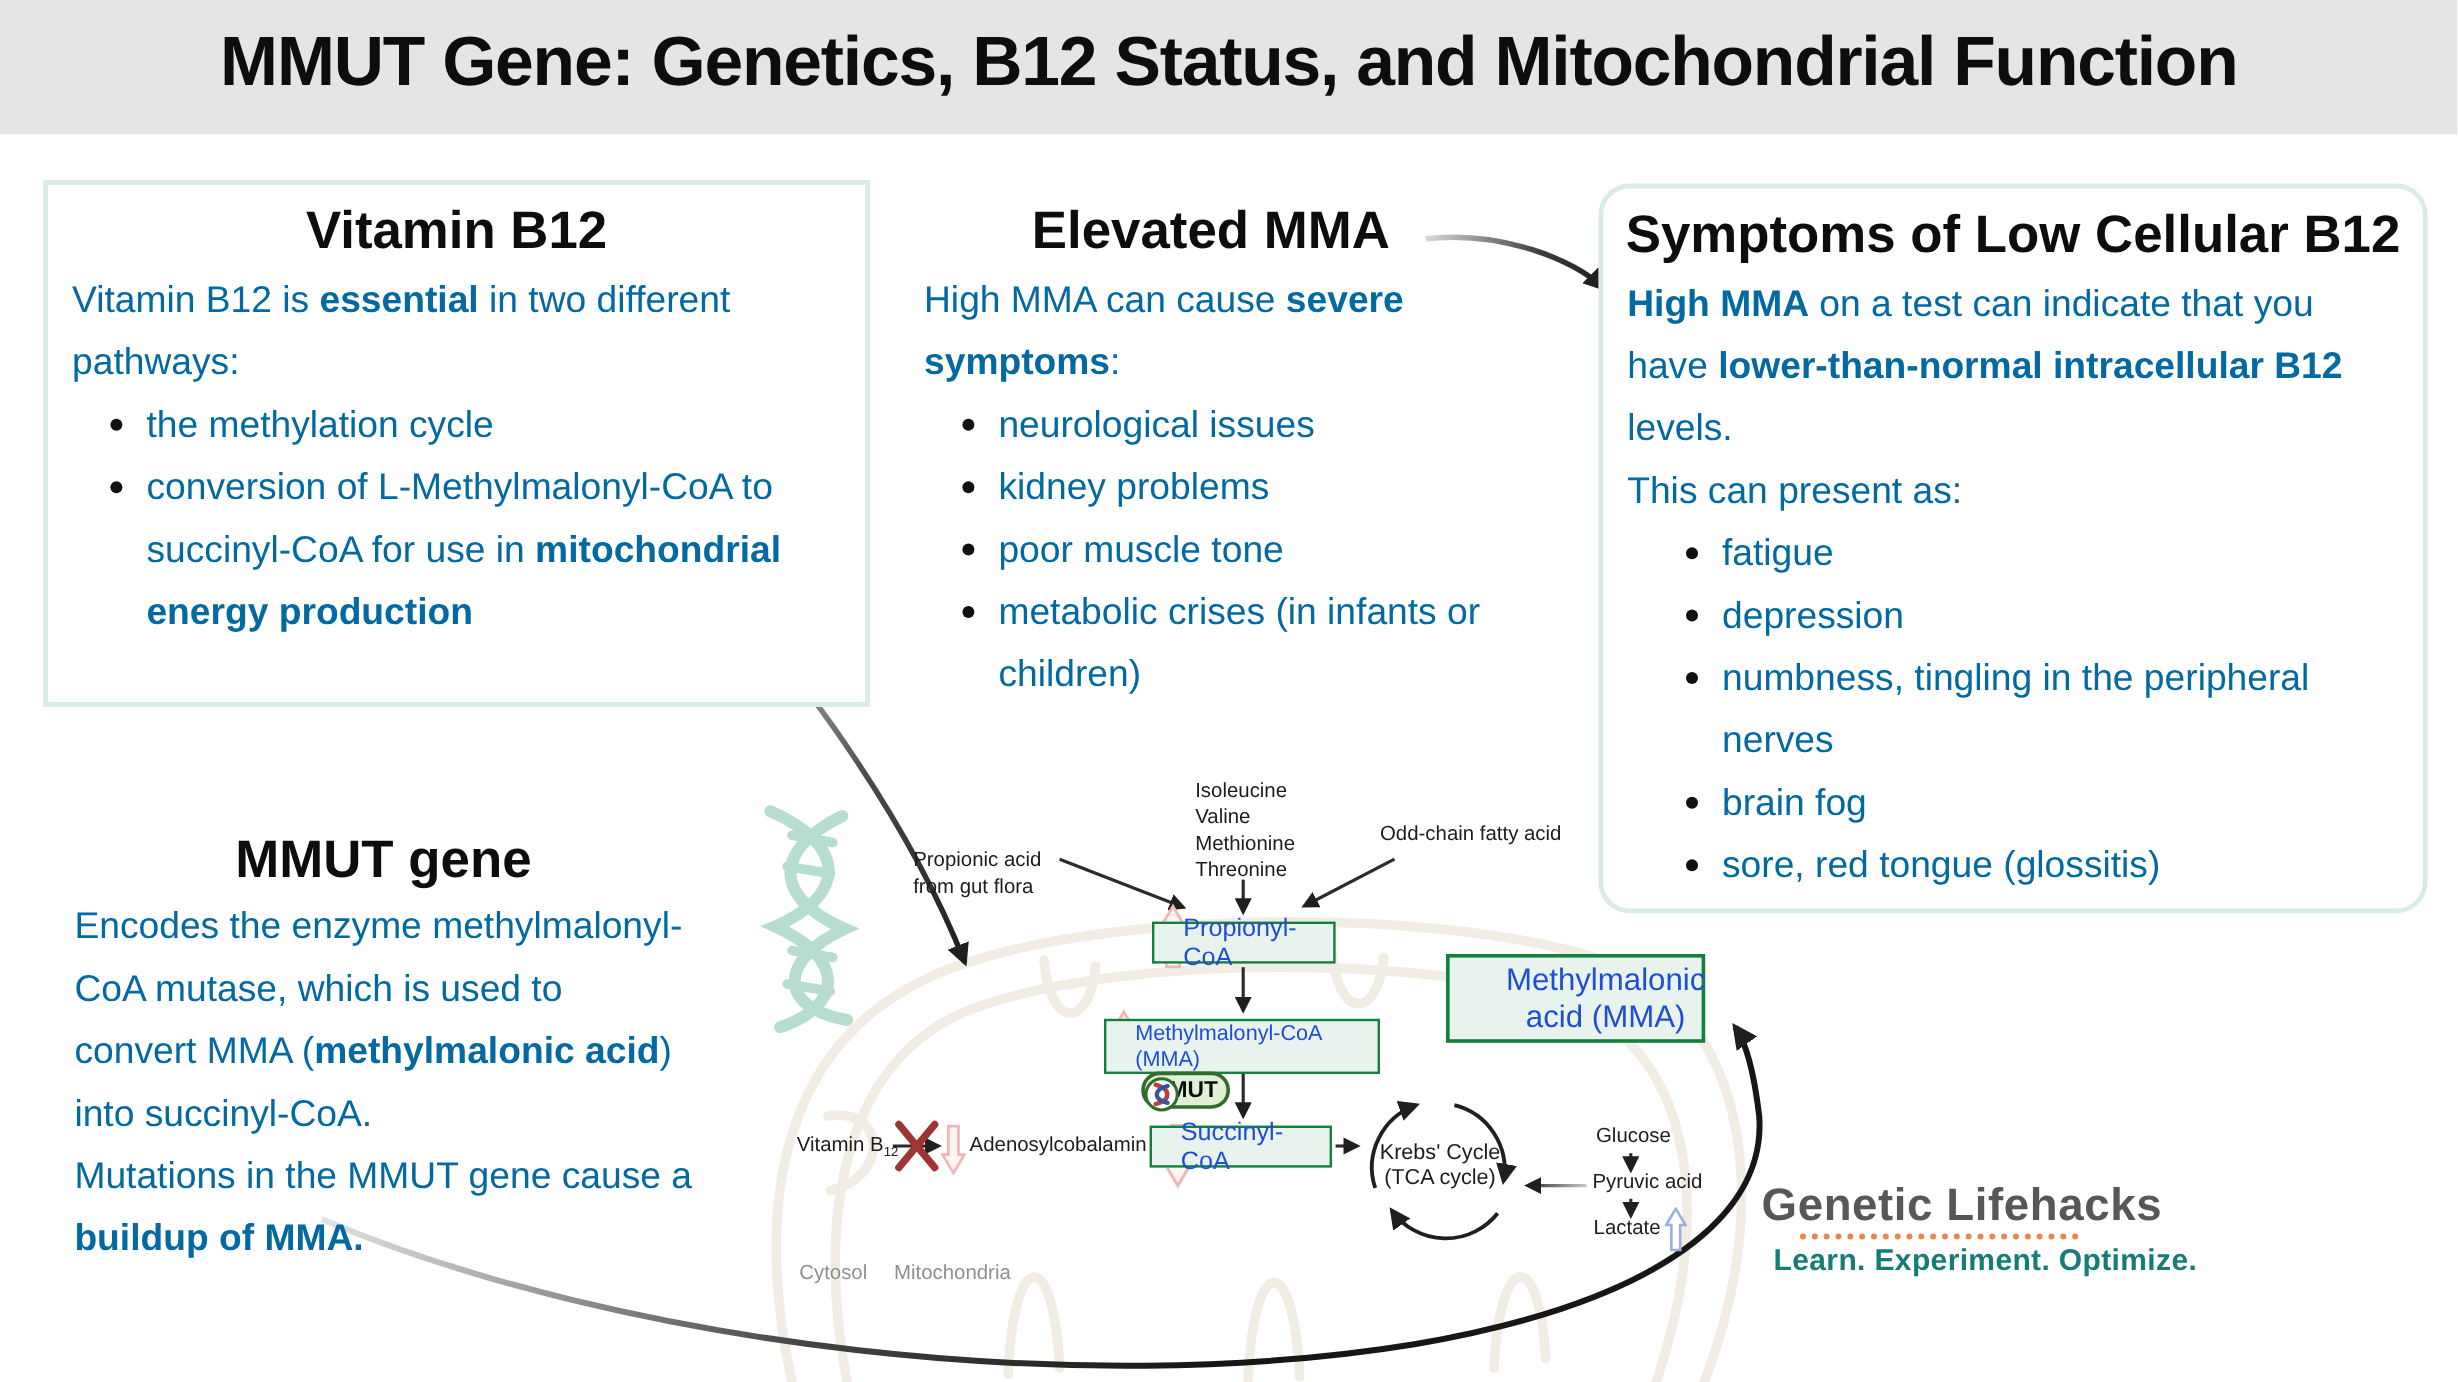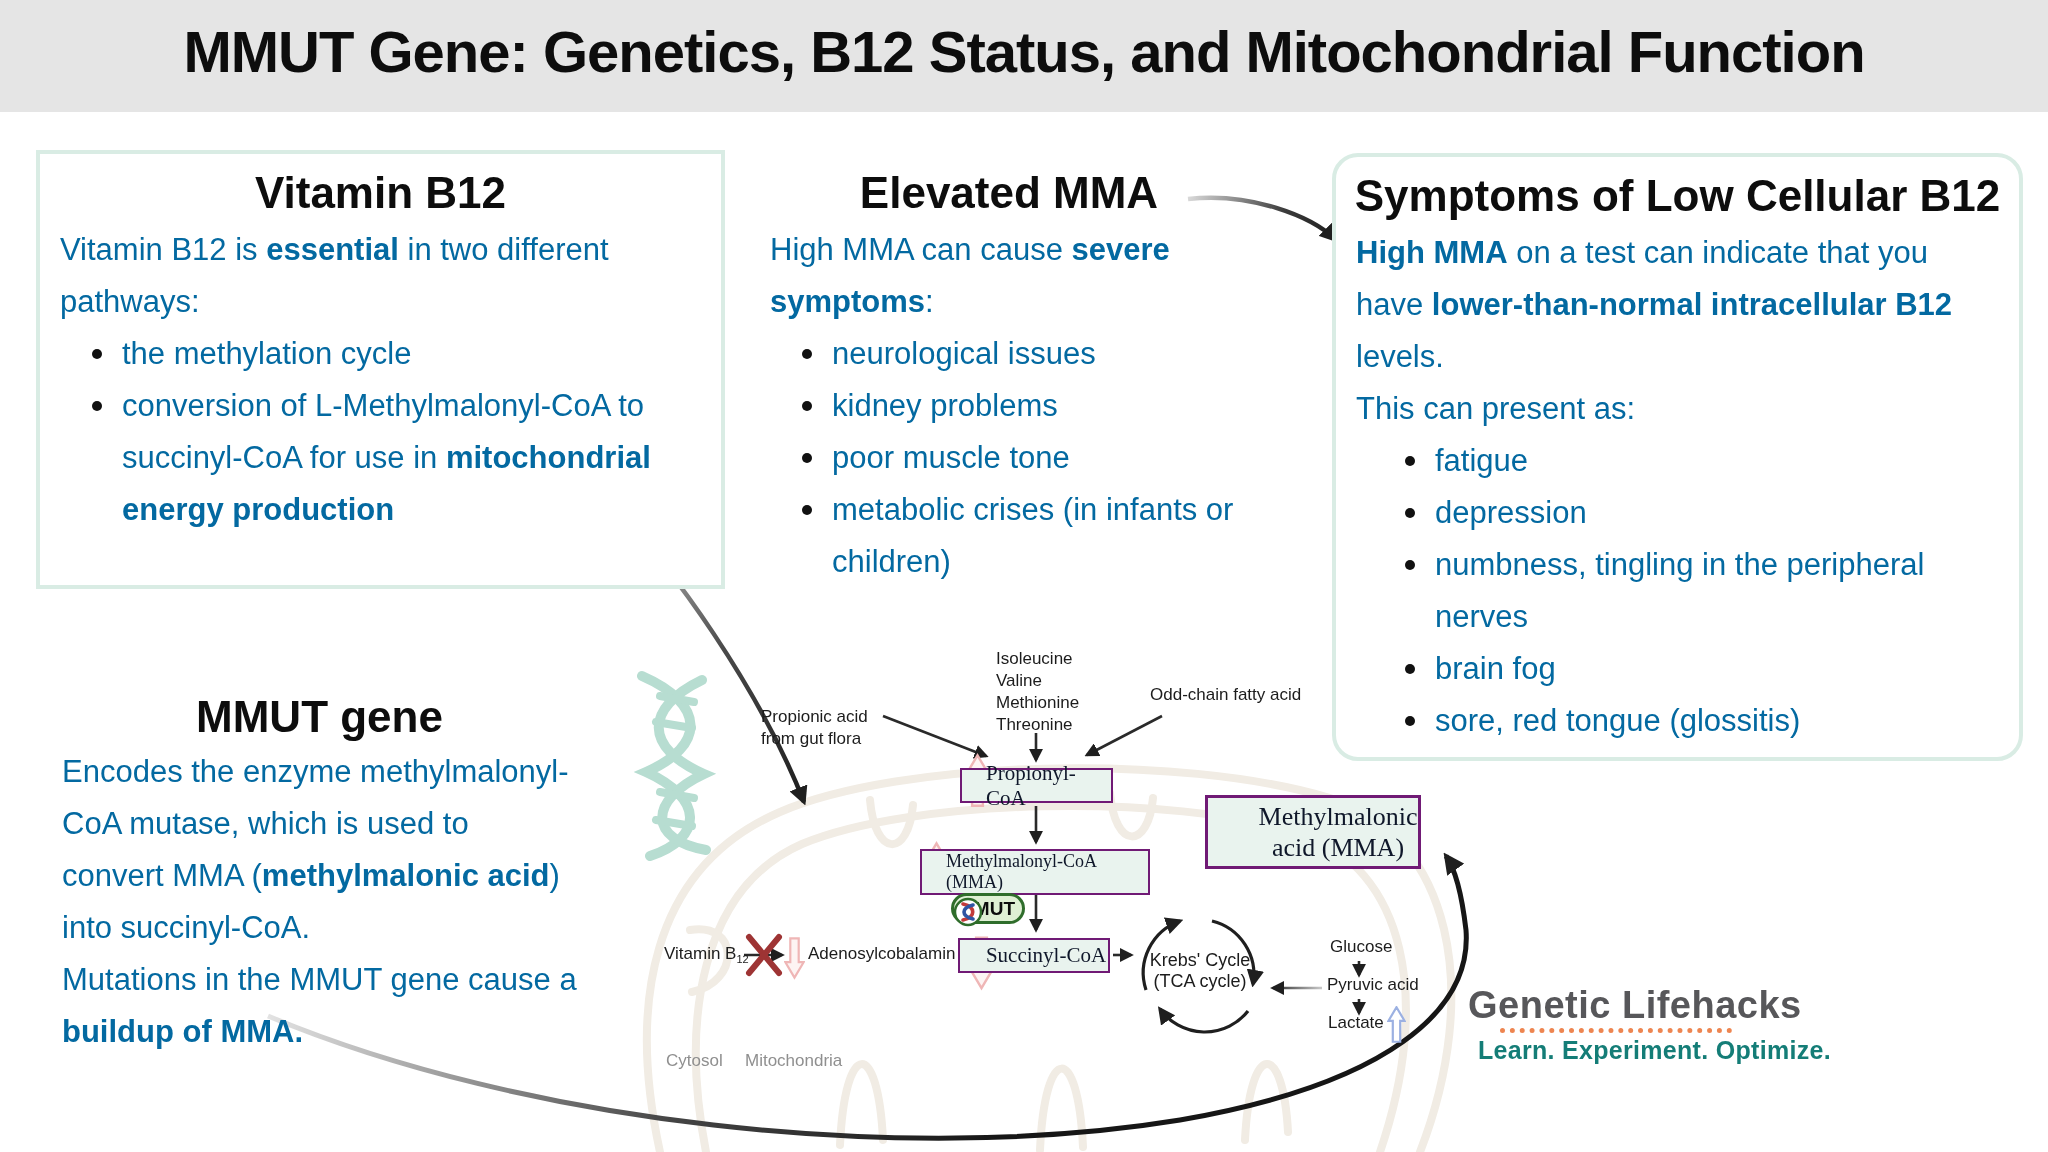--- a/index.html
+++ b/index.html
@@ -24,22 +24,22 @@
   
   .sec-elevated { position:absolute; left:770px; top:168px; width:478px; }
   .sec-elevated .sec-title { margin:0 0 6px 0; }
   .sec-mmut { position:absolute; left:62px; top:652px; width:515px;margin-top:40px; }
   .sec-mmut .sec-title { margin:0 0 4px 0; }
   
   .dlabel { position:absolute; font-size:17px; line-height:22px; color:#1c1c1c; white-space:nowrap; }
   .dlabel sub { font-size:11px; }
   .gray { color:#8f8f8f; }
   
-  .dbox { position:absolute; box-sizing:border-box; background:#e9f3ee; border:2px solid #701a75;
-          display:flex; align-items:center; justify-content:center; color:#0f172a;font-family:Liberation Serif, serif; }
+  .dbox { position:absolute; box-sizing:border-box; background:#e9f3ee; border:2px solid #15803d;
+          display:flex; align-items:center; justify-content:center; color:#1d4ed8; }
   .box-propionyl { left:960px; top:768px; width:153px; height:35px; font-size:21px; padding-left:24px; }
   .box-methylmalonyl { left:920px; top:849px; width:230px; height:46px; font-size:18px; padding-left:24px; }
   .box-succinyl { left:958px; top:938px; width:152px; height:35px; font-size:21px; padding-left:24px; }
   .box-mma { left:1205px; top:795px; width:216px; height:74px; font-size:26px; line-height:31px;
              border-width:3px; padding-left:50px; text-align:center; flex-direction:column; justify-content:center; }
   .krebs-text { position:absolute; left:1138px; top:950px; width:124px; text-align:center;
                 font-size:18px; line-height:21px; color:#1c1c1c; }
   
   .mmut-badge { position:absolute; left:951px; top:893px; width:74px; height:31px; box-sizing:border-box;
                 background:#dff0d4; border:3px solid #2f6d2b; border-radius:16px;

